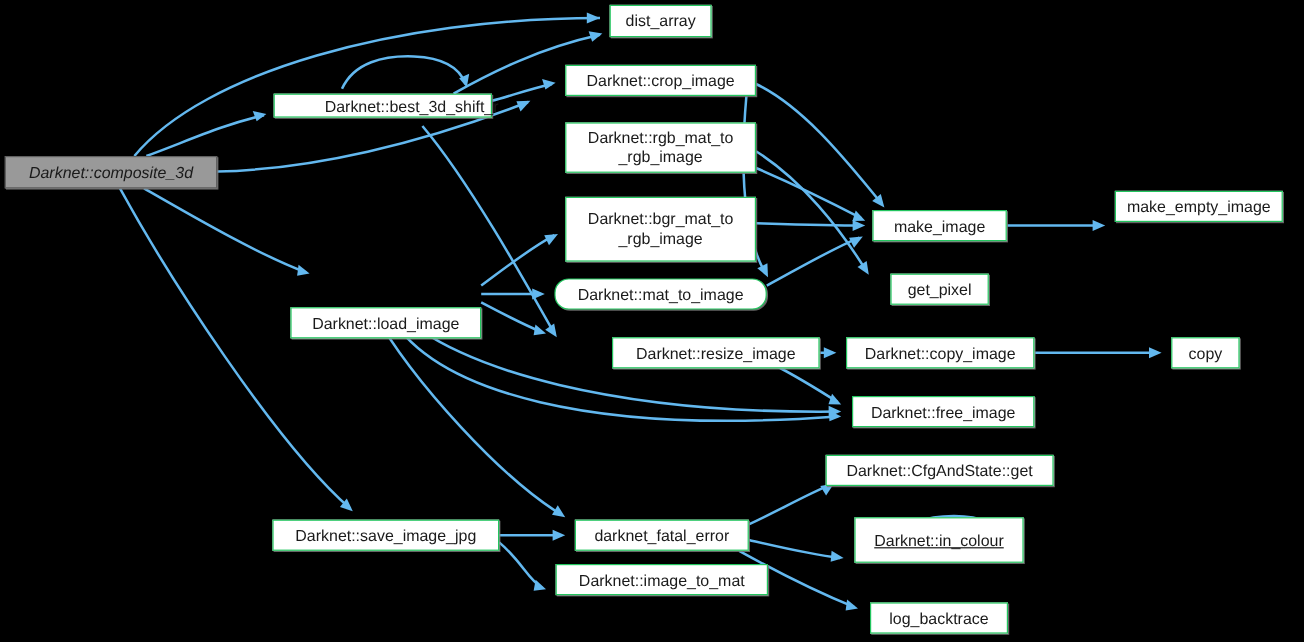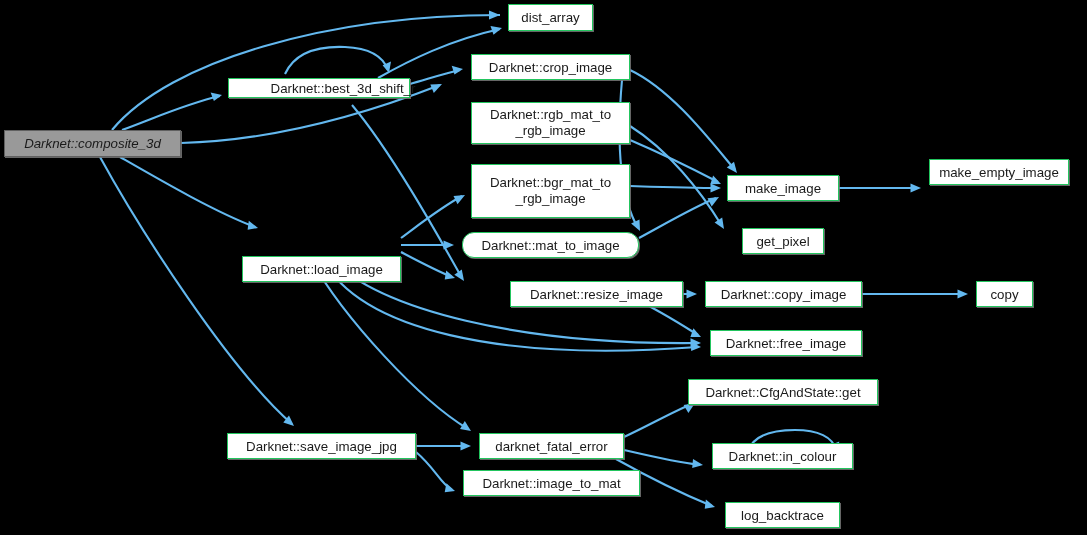--- a/index.html
+++ b/index.html
@@ -209,17 +209,17 @@
       <div class="node" style="left: 242px; top: 232px; width: 159px; height: 26px; margin-top: 24px;">Darknet::load_image</div>
       <div class="node" style="left: 462px; top: 232px; width: 177px; height: 26px; border-radius: 12px;">Darknet::mat_to_image</div>
       <div class="node" style="left: 742px; top: 228px; width: 82px; height: 26px;">get_pixel</div>
       <div class="node" style="left: 464px; top: 281px; width: 173px; height: 26px; margin-left: 46px;">Darknet::resize_image</div>
       <div class="node" style="left: 705px; top: 281px; width: 157px; height: 26px;">Darknet::copy_image</div>
       <div class="node" style="left: 976px; top: 281px; width: 57px; height: 26px;">copy</div>
       <div class="node" style="left: 710px; top: 330px; width: 152px; height: 26px;">Darknet::free_image</div>
       <div class="node" style="left: 688px; top: 379px; width: 190px; height: 26px;">Darknet::CfgAndState::get</div>
       <div class="node" style="left: 227px; top: 433px; width: 189px; height: 26px;">Darknet::save_image_jpg</div>
       <div class="node" style="left: 479px; top: 433px; width: 145px; height: 26px;">darknet_fatal_error</div>
-      <div class="node" style="left: 712px; top: 443px; width: 141px; height: 26px;">Darknet::in_colour</div>
+      <div class="node" style="left: 712px; top: 431px; width: 141px; height: 38px; text-decoration: underline;">Darknet::in_colour</div>
       <div class="node" style="left: 463px; top: 470px; width: 177px; height: 26px;">Darknet::image_to_mat</div>
       <div class="node" style="left: 725px; top: 502px; width: 115px; height: 26px;">log_backtrace</div>
     </div>
 </div>
 
 </body></html>

